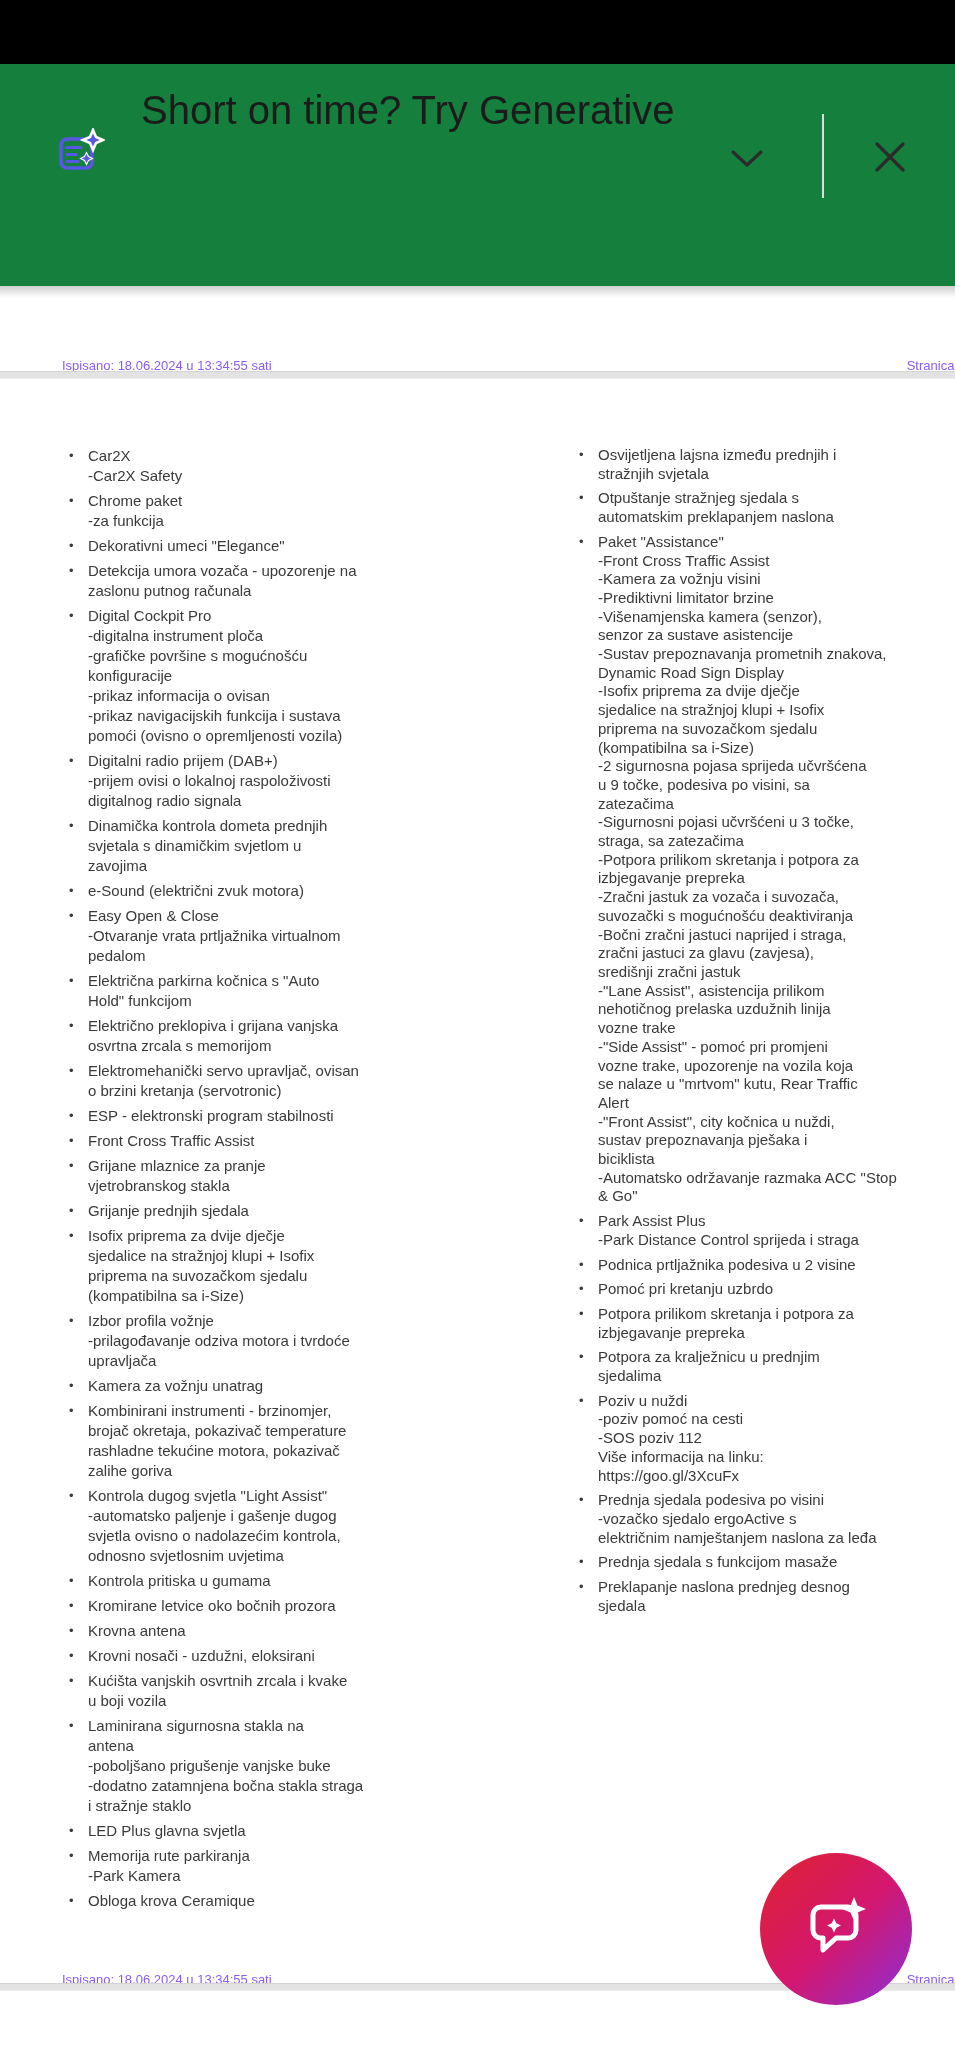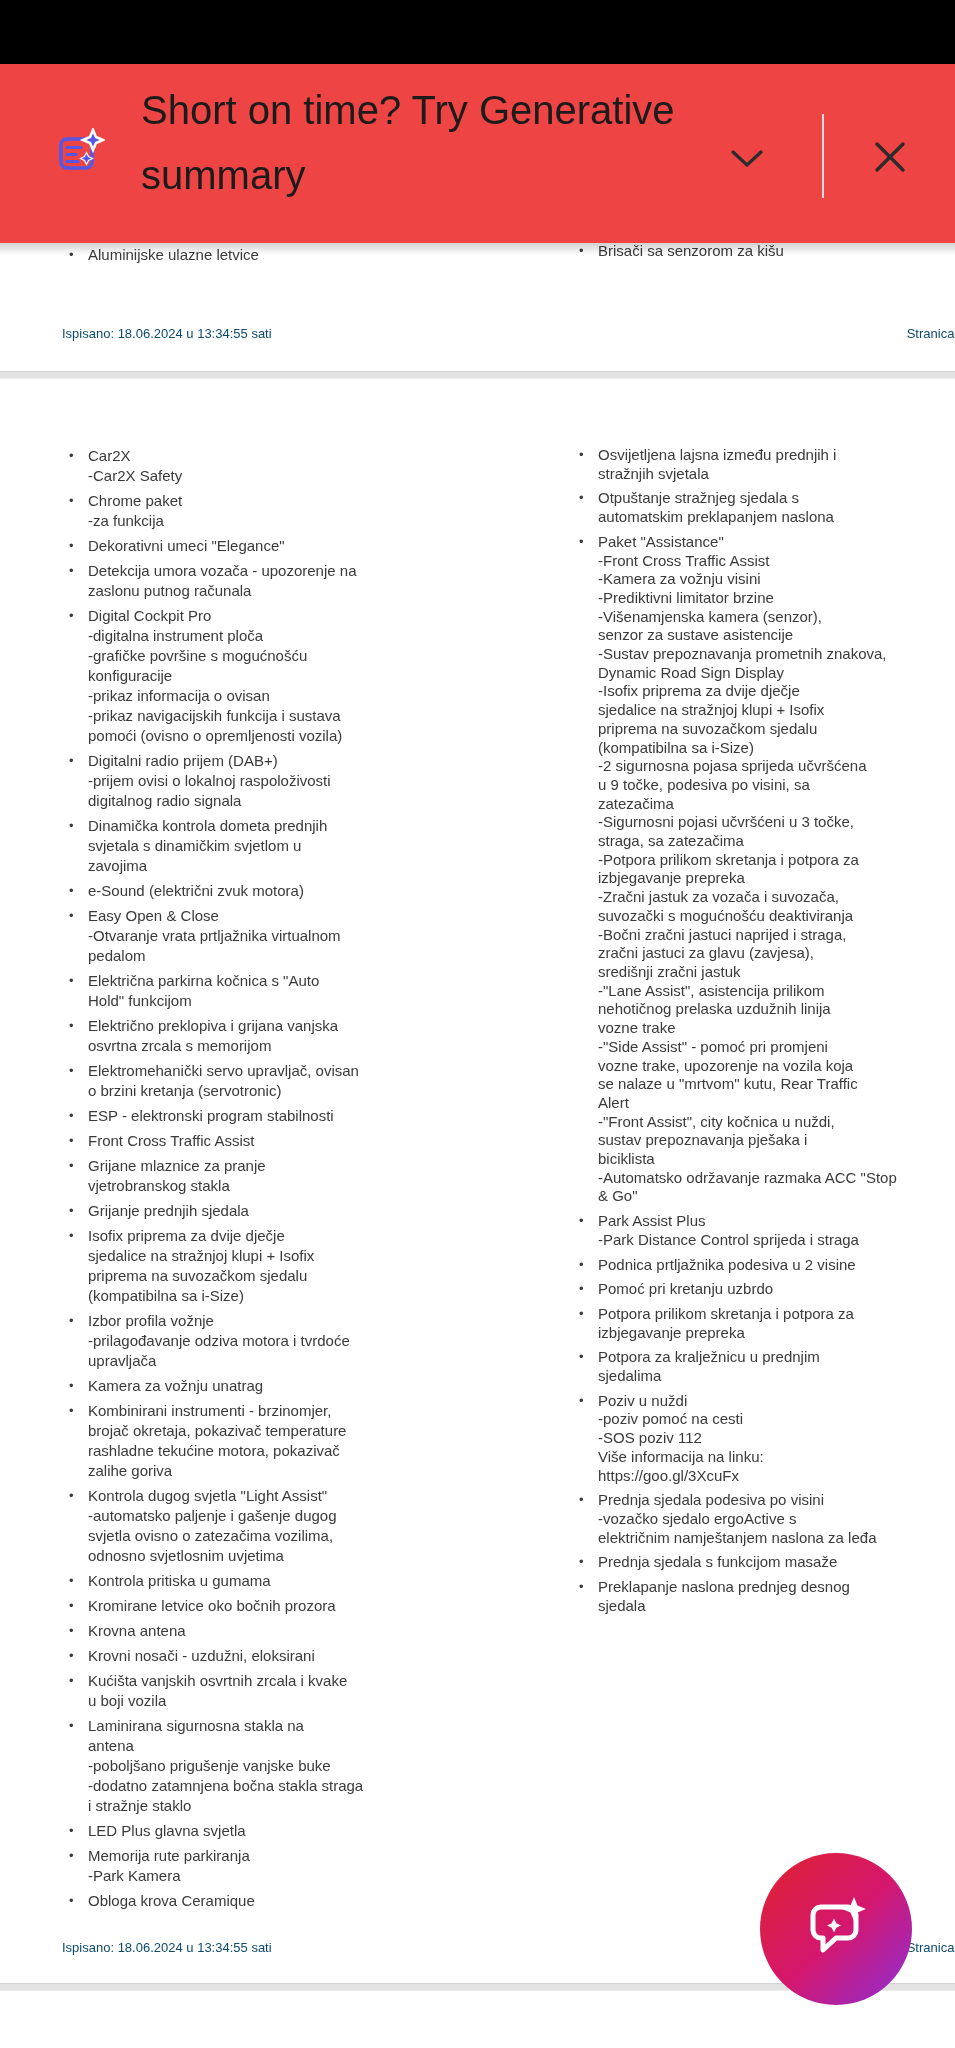--- a/index.html
+++ b/index.html
@@ -1,21 +1,21 @@
 <!DOCTYPE html>
 <html><head>
 <meta charset="utf-8">
 <style>
   html,body{margin:0;padding:0;background:#fff;}
   .screen{position:relative;width:955px;height:2048px;background:#ffffff;overflow:hidden;
           font-family:"Liberation Sans",sans-serif;color:#3a3a3a;}
   
   .topbar{position:absolute;left:0;top:0;width:100%;height:64px;background:#000;}
   
-  .banner{position:absolute;left:0;top:64px;width:100%;height:179px;background:#ef4444;z-index:6;}
+  .banner{position:absolute;left:0;top:64px;width:100%;height:222px;background:#15803d;z-index:6;}
   .banner::after{content:"";position:absolute;left:0;right:0;top:100%;height:12px;
                  background:linear-gradient(rgba(0,0,0,0.18),rgba(0,0,0,0));}
   .bicon{position:absolute;left:55px;top:64px;width:50px;height:50px;}
   .btitle{position:absolute;left:141px;top:14px;font-size:40px;line-height:65px;color:#1b1b1b;
           font-family:"Liberation Sans",sans-serif;letter-spacing:0;}
   .chev{position:absolute;left:729px;top:83px;width:36px;height:22px;cursor:pointer;}
   .bdivider{position:absolute;left:822px;top:50px;width:2px;height:84px;background:#dcdcdc;}
   .bclose{position:absolute;left:871px;top:74px;width:38px;height:38px;cursor:pointer;}
   
   .sep{position:absolute;left:0;width:100%;height:8px;background:#e3e3e3;
@@ -25,21 +25,21 @@
   .ln{position:relative;padding-left:20px;white-space:nowrap;}
   .bu{position:absolute;left:1px;top:0;font-size:13px;color:#3a3a3a;}
   .col{position:absolute;font-size:15px;color:#3a3a3a;}
   .lcol{left:68px;top:446px;width:300px;line-height:20px;}
   .lcol .item{margin-bottom:5px;}
   .rcol{left:578px;top:446px;width:345px;line-height:18.7px;}
   .rcol .item{margin-bottom:6px;}
   .p1item{position:absolute;font-size:15px;line-height:20px;color:#3a3a3a;}
   .p1l{left:68px;top:245px;}
   .p1r{left:578px;top:241px;}
-  .footer{position:absolute;font-size:13px;color:#0c4a6e;white-space:nowrap;}
+  .footer{position:absolute;font-size:13px;color:#8b5cf6;white-space:nowrap;margin-top:32px;}
   .f-left1{left:62px;top:326px;}
   .f-right1{right:-3px;top:326px;}
   .f-left2{left:62px;top:1940px;}
   .f-right2{right:-3px;top:1940px;}
   
   .fab{position:absolute;left:760px;top:1853px;width:152px;height:152px;border-radius:50%;
        background:linear-gradient(135deg,#df232e 0%,#d4176e 52%,#8c2fd9 100%);
        z-index:9;display:flex;align-items:center;justify-content:center;cursor:pointer;}
 </style>
 </head>
@@ -144,21 +144,21 @@
       </div>
       <div class="item">
         <div class="ln"><span class="bu">•</span>Kombinirani instrumenti - brzinomjer,</div>
         <div class="ln">brojač okretaja, pokazivač temperature</div>
         <div class="ln">rashladne tekućine motora, pokazivač</div>
         <div class="ln">zalihe goriva</div>
       </div>
       <div class="item">
         <div class="ln"><span class="bu">•</span>Kontrola dugog svjetla "Light Assist"</div>
         <div class="ln">-automatsko paljenje i gašenje dugog</div>
-        <div class="ln">svjetla ovisno o zatezačima vozilima,</div>
+        <div class="ln">svjetla ovisno o nadolazećim kontrola,</div>
         <div class="ln">odnosno svjetlosnim uvjetima</div>
       </div>
       <div class="item">
         <div class="ln"><span class="bu">•</span>Kontrola pritiska u gumama</div>
       </div>
       <div class="item">
         <div class="ln"><span class="bu">•</span>Kromirane letvice oko bočnih prozora</div>
       </div>
       <div class="item">
         <div class="ln"><span class="bu">•</span>Krovna antena</div>
@@ -283,21 +283,20 @@
     <svg class="bicon" viewBox="0 0 50 50">
       <rect x="6" y="11" width="31" height="29" rx="6" fill="none" stroke="#5856e4" stroke-width="3.6"></rect>
       <line x1="12" y1="19.5" x2="26" y2="19.5" stroke="#5856e4" stroke-width="3.2" stroke-linecap="round"></line>
       <line x1="12" y1="26.5" x2="21" y2="26.5" stroke="#5856e4" stroke-width="3.2" stroke-linecap="round"></line>
       <line x1="12" y1="33.5" x2="23" y2="33.5" stroke="#5856e4" stroke-width="3.2" stroke-linecap="round"></line>
       <path d="M29.5 28.5 L31.5 24.5 L33.5 28.5 L37.5 30.5 L33.5 32.5 L31.5 36.5 L29.5 32.5 L25.5 30.5 Z" fill="#5856e4" stroke="#ffffff" stroke-width="1.2"></path>
       <path d="M38 2 L41 9 L48 12 L41 15 L38 22 L35 15 L28 12 L35 9 Z" fill="#5856e4" stroke="#ffffff" stroke-width="2.6"></path>
     </svg>
     <div class="btitle">
       <div>Short on time? Try Generative</div>
-      <div>summary</div>
     </div>
     <svg class="chev" viewBox="0 0 36 22">
       <polyline points="4,5 18,18 32,5" fill="none" stroke="#2b2b2b" stroke-width="3.2" stroke-linecap="round" stroke-linejoin="round"></polyline>
     </svg>
     <div class="bdivider"></div>
     <svg class="bclose" viewBox="0 0 38 38">
       <line x1="6" y1="6" x2="32" y2="32" stroke="#2b2b2b" stroke-width="3.4" stroke-linecap="round"></line>
       <line x1="32" y1="6" x2="6" y2="32" stroke="#2b2b2b" stroke-width="3.4" stroke-linecap="round"></line>
     </svg>
   </div>

